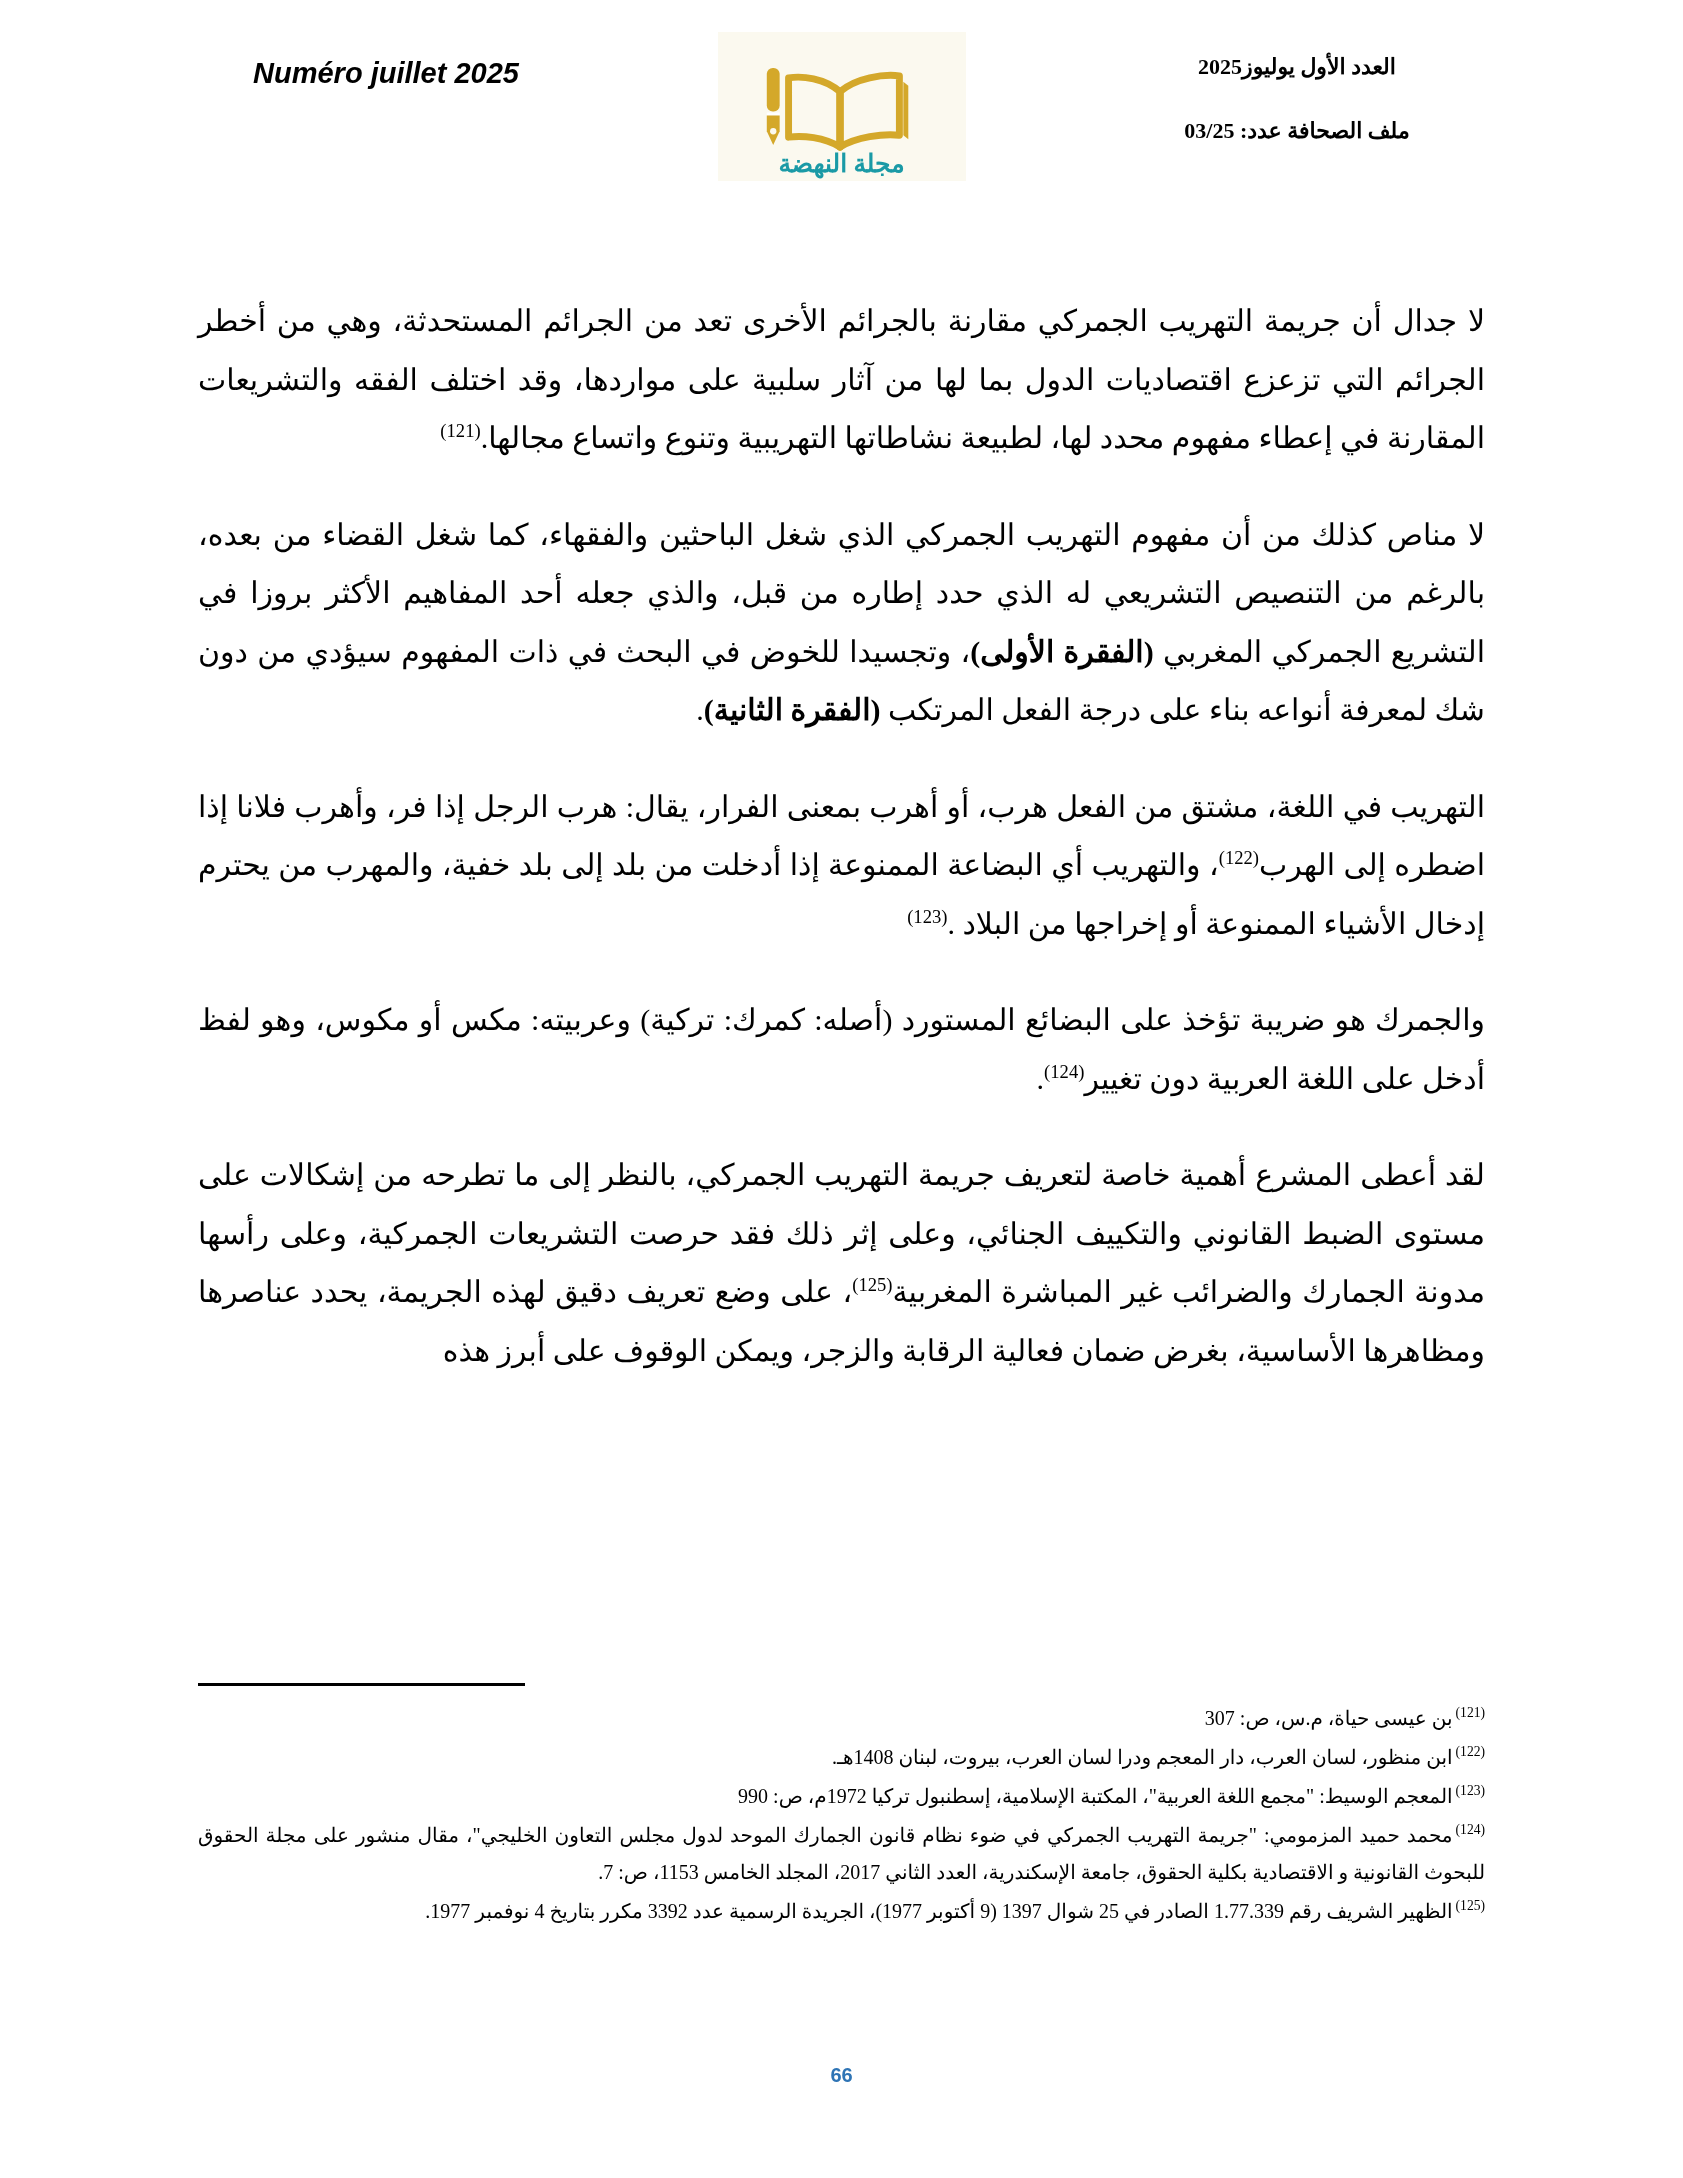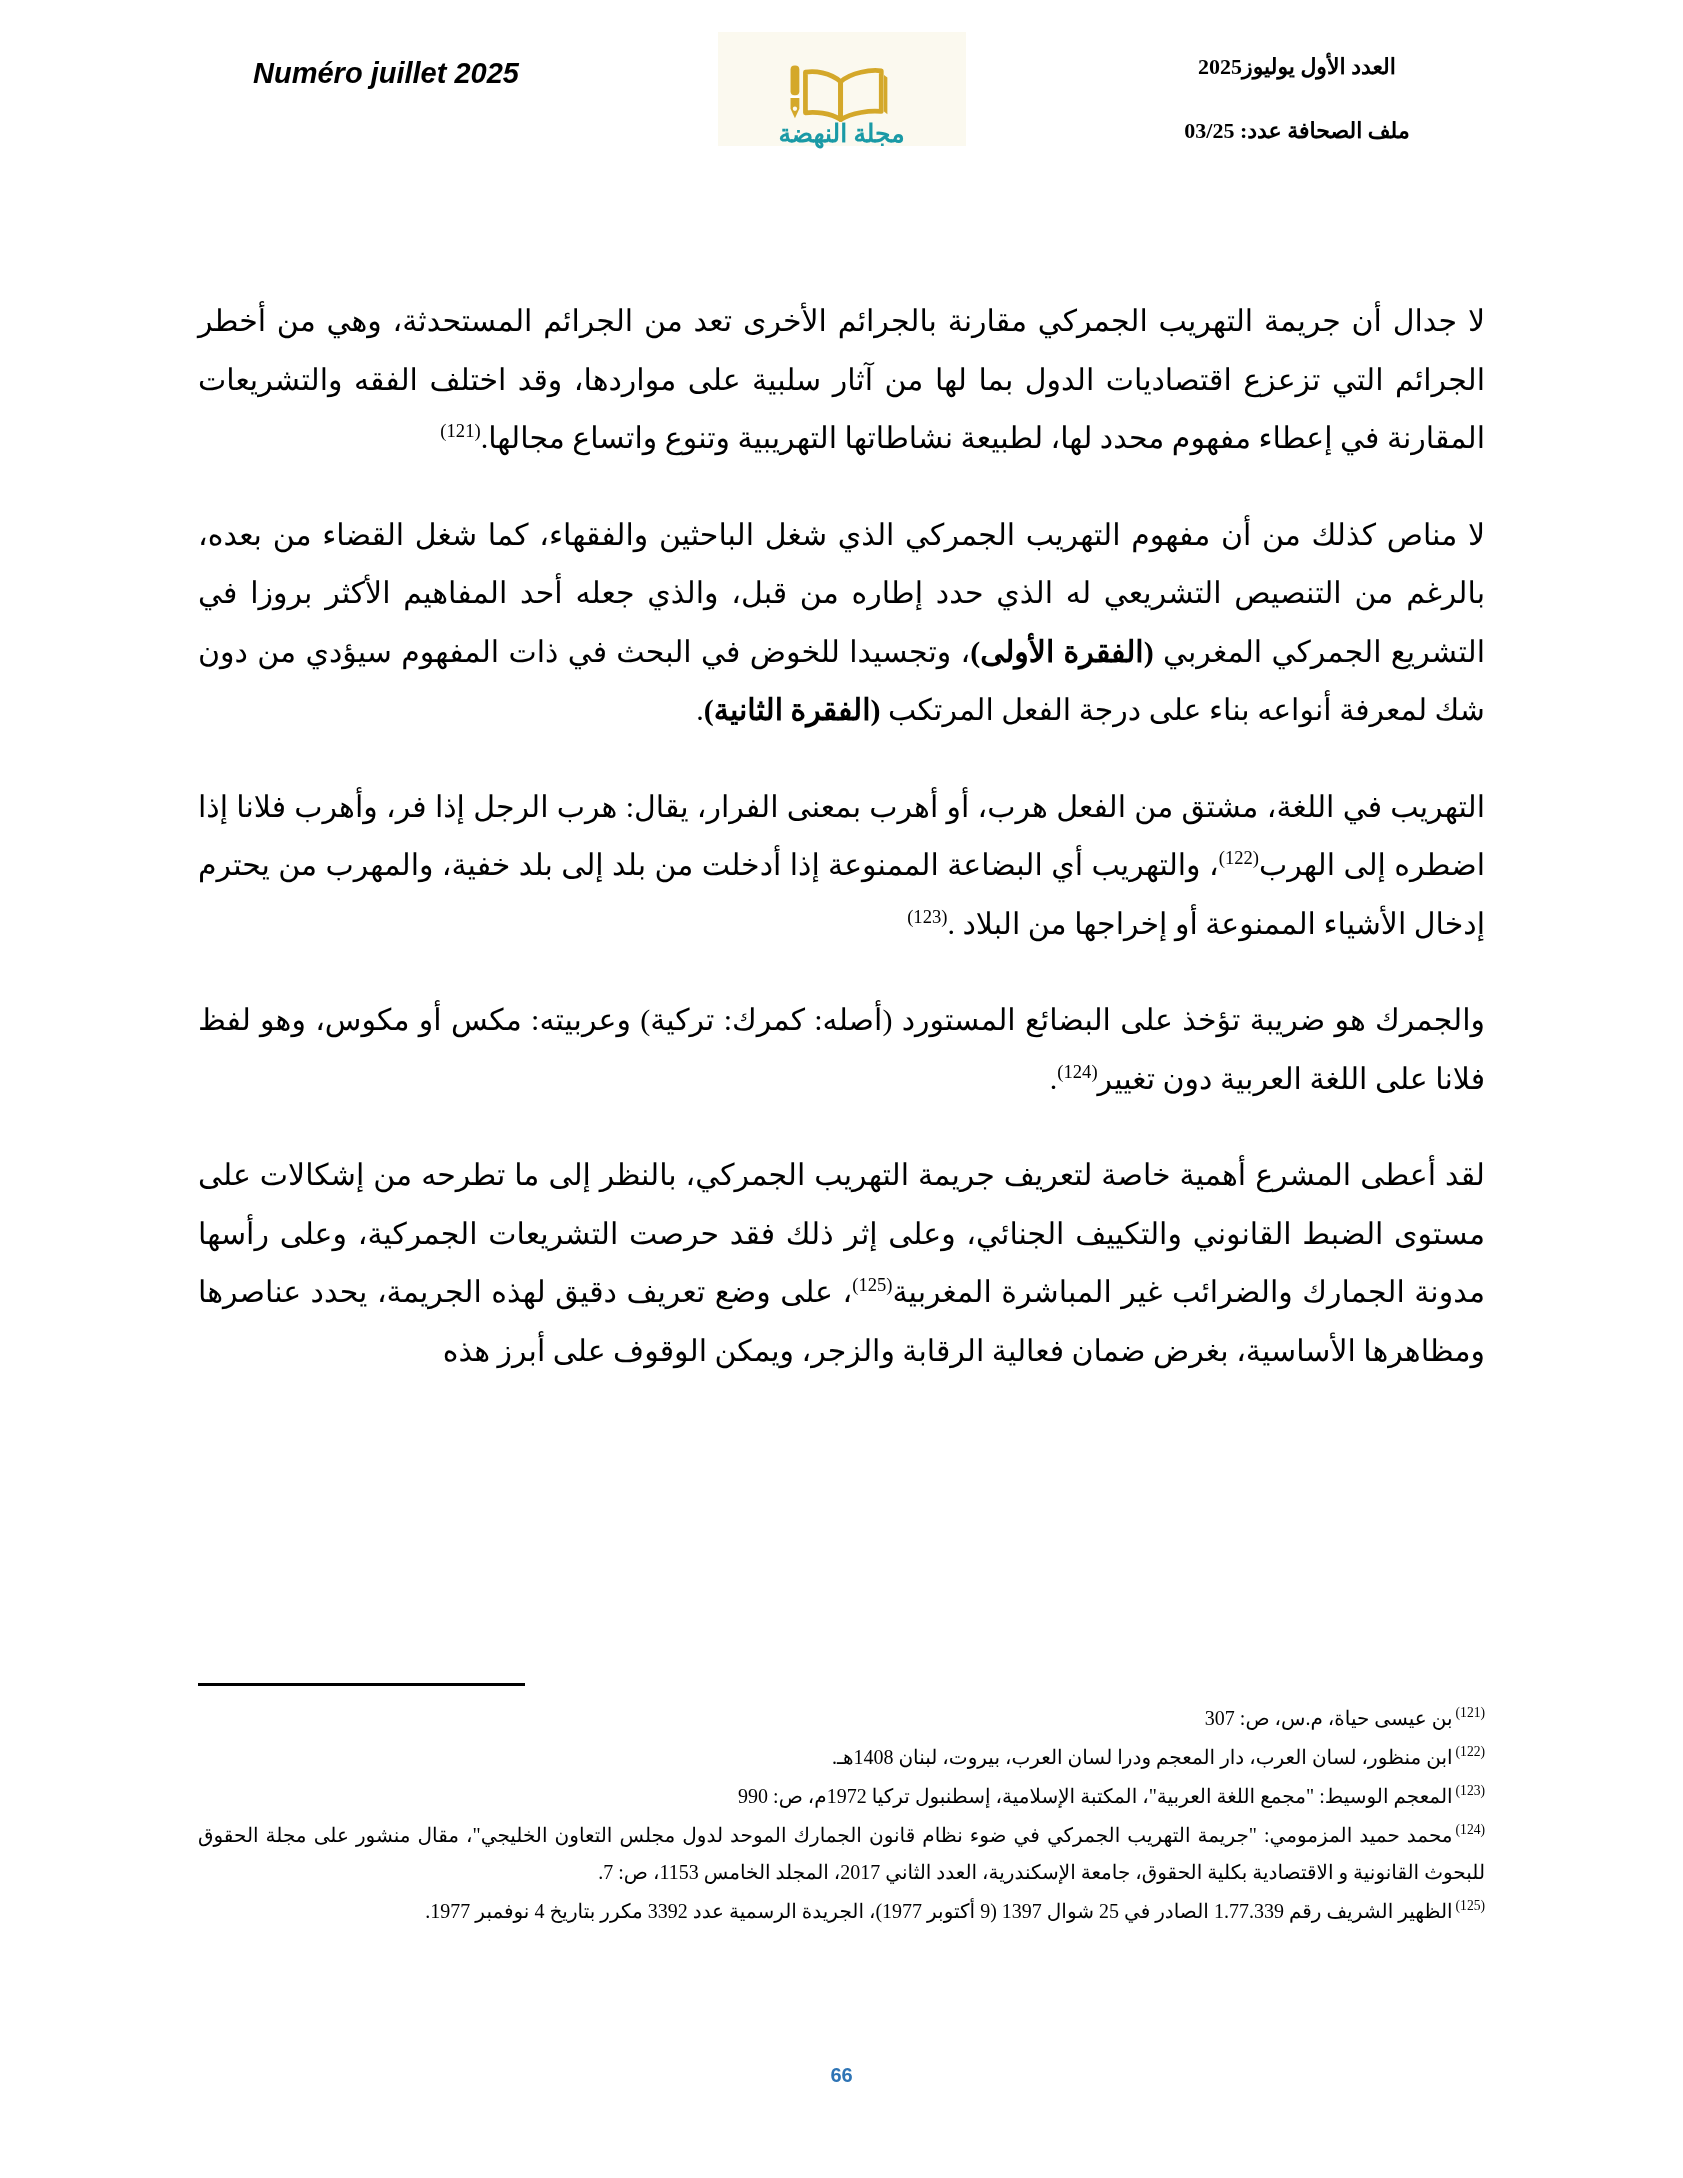--- a/index.html
+++ b/index.html
@@ -76,21 +76,21 @@
     line-height: 1.9;
     white-space: nowrap;
     font-style: italic;
   }
   .mh-sub {
     margin-top: 22px;
   }
 
   .logo-box {
     width: 248px;
-    height: 114px;
+    height: 149px;
     background: #fbf9ef;
     display: flex;
     flex-direction: column;
     align-items: center;
     justify-content: flex-start;
     padding-top: 28px;
     box-sizing: border-box;
   }
   .logo-art {
     width: 194px;
@@ -236,21 +236,21 @@
 
   <div class="content">
 
     <p class="para"><span>لا جدال أن جريمة التهريب الجمركي مقارنة بالجرائم الأخرى تعد من الجرائم المستحدثة، وهي من أخطر الجرائم التي تزعزع اقتصاديات الدول بما لها من آثار سلبية على مواردها، وقد اختلف الفقه والتشريعات المقارنة في إعطاء مفهوم محدد لها، لطبيعة نشاطاتها التهريبية وتنوع واتساع مجالها.</span><sup class="fn">(121)</sup></p>
 
     <p class="para"><span>لا مناص كذلك من أن مفهوم التهريب الجمركي الذي شغل الباحثين والفقهاء، كما شغل القضاء من بعده، بالرغم من التنصيص التشريعي له الذي حدد إطاره من قبل، والذي جعله أحد المفاهيم الأكثر بروزا في التشريع الجمركي المغربي </span><span class="bold">(الفقرة الأولى)</span><span>، وتجسيدا للخوض في البحث في ذات المفهوم سيؤدي من دون شك لمعرفة أنواعه بناء على درجة الفعل المرتكب </span><span class="bold">(الفقرة الثانية)</span><span>.</span></p>
 
 
     <p class="para"><span>التهريب في اللغة، مشتق من الفعل هرب، أو أهرب بمعنى الفرار، يقال: هرب الرجل إذا فر، وأهرب فلانا إذا اضطره إلى الهرب</span><sup class="fn">(122)</sup><span>، والتهريب أي البضاعة الممنوعة إذا أدخلت من بلد إلى بلد خفية، والمهرب من يحترم إدخال الأشياء الممنوعة أو إخراجها من البلاد .</span><sup class="fn">(123)</sup></p>
 
-    <p class="para"><span>والجمرك هو ضريبة تؤخذ على البضائع المستورد (أصله: كمرك: تركية) وعربيته: مكس أو مكوس، وهو لفظ فلانا على اللغة العربية دون تغيير</span><sup class="fn">(124)</sup><span>.</span></p>
+    <p class="para"><span>والجمرك هو ضريبة تؤخذ على البضائع المستورد (أصله: كمرك: تركية) وعربيته: مكس أو مكوس، وهو لفظ أدخل على اللغة العربية دون تغيير</span><sup class="fn">(124)</sup><span>.</span></p>
 
     <p class="para"><span>لقد أعطى المشرع أهمية خاصة لتعريف جريمة التهريب الجمركي، بالنظر إلى ما تطرحه من إشكالات على مستوى الضبط القانوني والتكييف الجنائي، وعلى إثر ذلك فقد حرصت التشريعات الجمركية، وعلى رأسها مدونة الجمارك والضرائب غير المباشرة المغربية</span><sup class="fn">(125)</sup><span>، على وضع تعريف دقيق لهذه الجريمة، يحدد عناصرها ومظاهرها الأساسية، بغرض ضمان فعالية الرقابة والزجر، ويمكن الوقوف على أبرز هذه</span></p>
 
   </div>
 
   <div class="footnotes">
     <div class="fn-rule-wrap">
       <div class="fn-rule"></div>
     </div>
     <ol class="fn-list">

